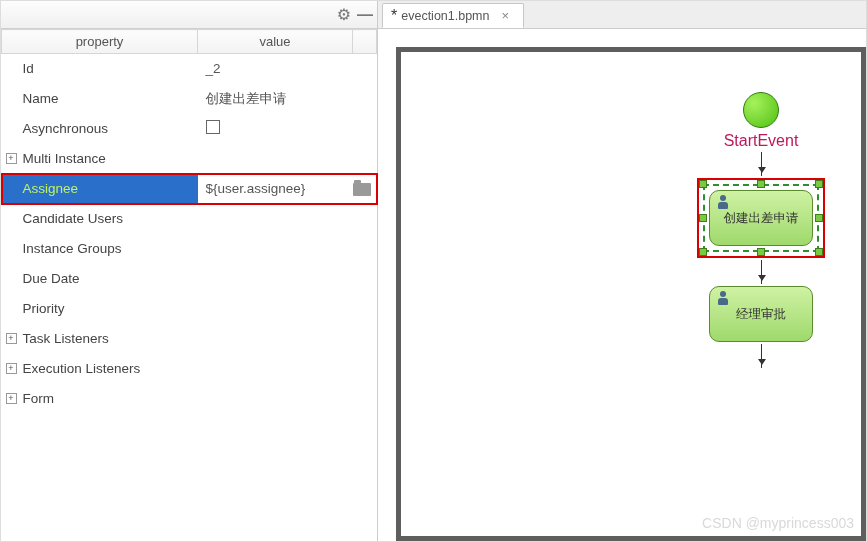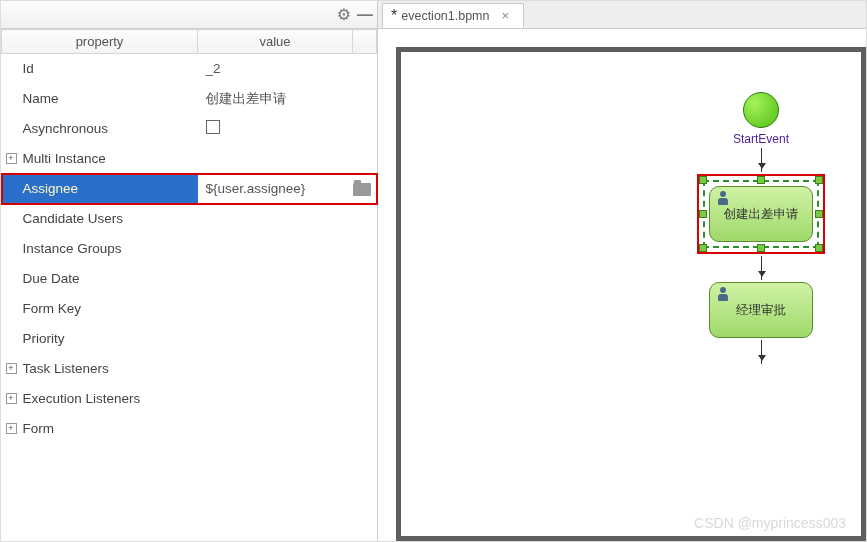--- a/index.html
+++ b/index.html
@@ -11,53 +11,53 @@
   .minimize { font-weight:bold; letter-spacing:-2px; }
   .prop-table { width:100%; border-collapse:collapse; }
   .prop-table th { font-weight:normal; font-size:13px; padding:4px 0; background:linear-gradient(#fcfcfc,#f3f3f3); border:1px solid #d6d6d6; color:#555;text-align:center;}
   .prop-row td { font-size:13.5px; color:#444; height:30px; padding:0; border:none; vertical-align:middle;}
   .cell-label { padding-left:4px; display:flex; align-items:center; gap:2px;}
   .cell-value { padding-left:8px; color:#555;}
   .expander { display:inline-block; width:11px; height:11px; border:1px solid #999; font-size:9px; line-height:9px; text-align:center; color:#555; margin-right:4px; cursor:pointer;}
   .spacer { display:inline-block; width:15px;}
   .checkbox { width:14px; height:14px; border:1px solid #666; display:inline-flex; align-items:center; justify-content:center; font-size:11px; color:#222; background:#fff;}
   .selected td:first-child { background:#2a6fc9; color:#fff;}
-  .selected td:first-child .cell-label { color:#fef9c3;}
+  .selected td:first-child .cell-label { color:#bef264;}
   .selected td:nth-child(2) { background:#fff; }
   .value-col { width:155px; border-left:1px solid #e6e6e6;}
   .folder-icon { width:22px; position:relative;}
   .folder-shape { width:18px; height:13px; background:#999; border-radius:1px; position:relative; margin-top:2px;}
   .folder-shape::before { content:""; position:absolute; top:-3px; left:1px; width:7px; height:4px; background:#999; border-radius:1px 1px 0 0;}
   .highlight-box { outline:2px solid #d80000; outline-offset:-1px;}
   .actions-col { width:24px;}
   
   .right-pane { flex:1; position:relative; background:#fff; display:flex; flex-direction:column;}
   .tab-bar { height:28px; display:flex; align-items:flex-end; border-bottom:1px solid #ccc; padding-left:4px; background:#eee;}
   .tab { height:25px; border:1px solid #c7c7c7; border-bottom:1px solid #fff; background:#fff; display:flex; align-items:center; gap:6px; padding:0 14px 0 8px; font-size:12.5px; color:#555; border-radius:2px 2px 0 0; position:relative; cursor:pointer;}
   .tab .dirty { color:#333; font-size:16px; line-height:0; margin-right:-2px;}
   .tab .close { font-size:13px; color:#888; margin-left:6px;}
   .canvas-wrap { flex:1; padding:18px 0 0 18px; position:relative;}
   .canvas { width:100%; height:100%; border:5px solid #5e5e5e; background:#fff; position:relative;}
   .diagram { position:absolute; right:20px; top:40px; width:160px; display:flex; flex-direction:column; align-items:center;}
   .start-circle { width:36px; height:36px; border-radius:50%; background:radial-gradient(circle at 30% 30%, #a6f25c, #4fbf11); border:1px solid #2e7d08;}
-  .start-label { font-size:12px; color:#4c1d95; margin-top:4px;}
+  .start-label { font-size:16px; color:#be185d; margin-top:4px;}
   .arrow { width:1px; height:24px; background:#333; position:relative; margin:2px 0;}
   .arrow::after { content:""; position:absolute; bottom:-1px; left:-3px; border:4px solid transparent; border-top:6px solid #333;}
   .task-node { width:104px; height:56px; border-radius:10px; border:1px solid #5a8c2e; background:linear-gradient(#cff2a3,#9fd96c); display:flex; flex-direction:column; align-items:center; justify-content:center; font-size:12.5px; color:#333; position:relative;}
   .task-icon { position:absolute; top:4px; left:6px; width:14px; height:14px;}
   .task-icon .head{ width:6px; height:6px; border-radius:50%; background:#4a6a8a; margin:0 auto;}
   .task-icon .body{ width:10px; height:7px; background:#4a6a8a; border-radius:3px 3px 1px 1px; margin:1px auto 0;}
   .selected-node-wrap { position:relative; padding:6px;}
   .selection-outline { position:absolute; inset:0; border:2px dashed #2d8f2d;}
   .handle { width:8px; height:8px; background:#7ac943; border:1px solid #3d7f1a; position:absolute;}
   .h-tl{top:-4px;left:-4px}.h-tr{top:-4px;right:-4px}.h-bl{bottom:-4px;left:-4px}.h-br{bottom:-4px;right:-4px}
   .h-t{top:-4px;left:calc(50% - 4px)}.h-b{bottom:-4px;left:calc(50% - 4px)}
   .h-l{left:-4px;top:calc(50% - 4px)}.h-r{right:-4px;top:calc(50% - 4px)}
   .red-hl { border:2px solid #d80000; padding:4px; position:relative;}
-  .watermark { position:absolute; right:20px; bottom:10px; font-size:14px; color:#d9d9d9; font-family:sans-serif;}
+  .watermark { position:absolute; right:12px; bottom:10px; font-size:14px; color:#d9d9d9; font-family:sans-serif;}
 </style>
 </head>
 <body>
 
 <div class="outer">
 
   <div class="left-pane">
     <div class="view-menu">
       <span class="gear">⚙</span>
       <span class="minimize">—</span>
@@ -155,32 +155,20 @@
           <td class="value-col">
               <div class="cell-value"></div>
             </td>
           <td class="actions-col"></td>
         </tr>
         <tr class="prop-row">
           <td>
               <div class="cell-label">
                 <span class="spacer"></span>
                 <span>Due Date</span>
-              </div>
-            </td>
-          <td class="value-col">
-              <div class="cell-value"></div>
-            </td>
-          <td class="actions-col"></td>
-        </tr>
-        <tr class="prop-row">
-          <td>
-              <div class="cell-label">
-                <span class="spacer"></span>
-                <span>Form Key</span>
               </div>
             </td>
           <td class="value-col">
               <div class="cell-value"></div>
             </td>
           <td class="actions-col"></td>
         </tr>
         <tr class="prop-row">
           <td>
               <div class="cell-label">

